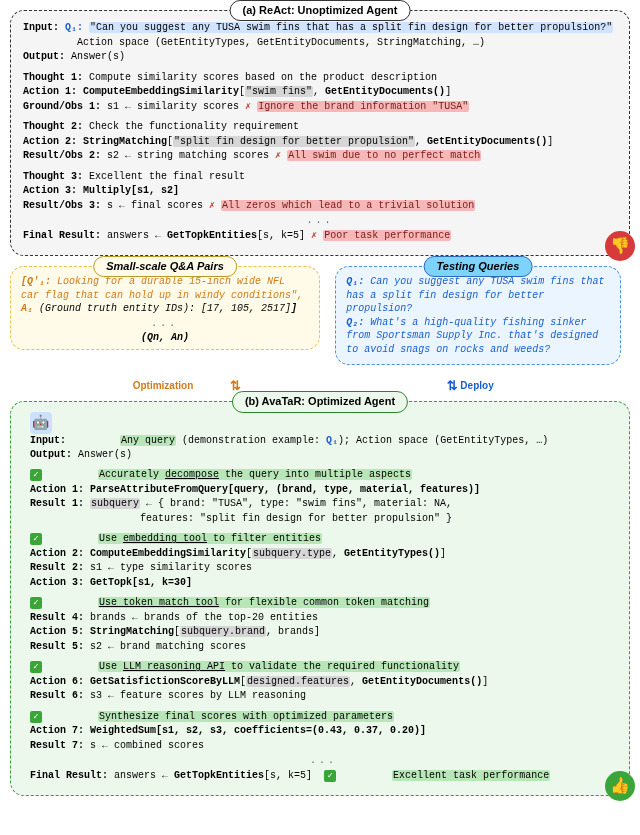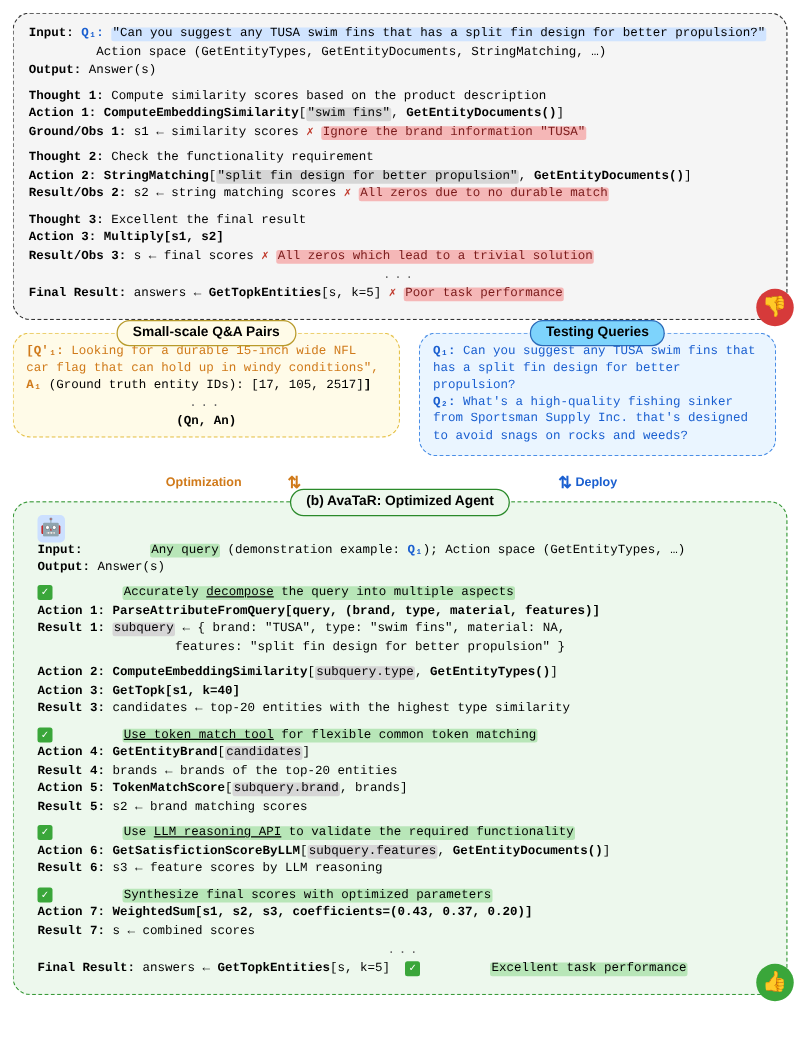--- a/index.html
+++ b/index.html
@@ -64,26 +64,27 @@
   .spacer { height: 6px; }
   .mid-connectors { text-align: center; font-size: 10px; font-weight: bold; margin: 2px 0 6px; }
   .opt-label { color: #d07a1a; padding-left: 34px; }
   .dep-label { color: #1a5fd0; }
   .arrow { font-size: 13px; vertical-align: middle; }
   .robot {
     display: inline-block; width: 22px; height: 22px; background: #cce0ff;
     border-radius: 4px; text-align: center; line-height: 22px; font-size: 14px;
     vertical-align: top; margin-right: 4px;
   }
-  .midrow { white-space: nowrap; }
+  .midrow { white-space: nowrap; font-style: italic; }
 </style>
 </head>
 <body>
 
 <div class="panel panel-a">
+  <div class="title-pill a">(a) ReAct: Unoptimized Agent</div>
   <div class="mono">
     <div class="row"><span class="bold">Input:</span>
       <span class="hl-blue bold">Q₁:</span>
       <span class="hl-q">"Can you suggest any TUSA swim fins that has a split fin design for better propulsion?"</span>
     </div>
     <div class="row" style="padding-left: 54px;">Action space (GetEntityTypes, GetEntityDocuments, StringMatching, …)</div>
     <div class="row"><span class="bold">Output:</span>
       <span>Answer(s)</span></div>
     <div class="spacer"></div>
     <div class="row"><span class="bold">Thought 1:</span>
@@ -93,21 +94,21 @@
       <span>s1 ← similarity scores</span>
       <span class="x-mark">✗</span>
       <span class="hl-redtxt">Ignore the brand information "TUSA"</span></div>
     <div class="spacer"></div>
     <div class="row"><span class="bold">Thought 2:</span>
       <span>Check the functionality requirement</span></div>
     <div class="row"><span class="bold">Action 2: StringMatching</span>[<span class="hl-grey">"split fin design for better propulsion"</span>, <span class="bold">GetEntityDocuments()</span>]</div>
     <div class="row"><span class="bold">Result/Obs 2:</span>
       <span>s2 ← string matching scores</span>
       <span class="x-mark">✗</span>
-      <span class="hl-redtxt">All zeros due to no durable match</span></div>
+      <span class="hl-redtxt">All swim due to no perfect match</span></div>
     <div class="spacer"></div>
     <div class="row"><span class="bold">Thought 3:</span>
       <span>Excellent the final result</span></div>
     <div class="row bold">Action 3: Multiply[s1, s2]</div>
     <div class="row"><span class="bold">Result/Obs 3:</span>
       <span>s ← final scores</span>
       <span class="x-mark">✗</span>
       <span class="hl-redtxt">All zeros which lead to a trivial solution</span></div>
     <div class="dotsep">...</div>
     <div class="row"><span class="bold">Final Result:</span>
@@ -169,39 +170,40 @@
 
     <div class="row"><span class="check">✓</span>
       <span class="hl-green">Accurately <u>decompose</u> the query into multiple aspects</span></div>
     <div class="row bold">Action 1: ParseAttributeFromQuery[query, (brand, type, material, features)]</div>
     <div class="row"><span class="bold">Result 1:</span>
       <span class="hl-grey">subquery</span>
       <span>← {   brand: "TUSA", type: "swim fins", material: NA,</span></div>
     <div class="row" style="padding-left:110px;">features: "split fin design for better propulsion"   }</div>
     <div class="spacer"></div>
 
+    <div class="row"><span class="check">✓</span>
+      <span class="hl-green">Use <u>embedding tool</u> to filter entities</span></div>
     <div class="row"><span class="bold">Action 2: ComputeEmbeddingSimilarity</span>[<span class="hl-grey">subquery.type</span>, <span class="bold">GetEntityTypes()</span>]</div>
-    <div class="row bold">Action 3: GetTopk[s1, k=40]</div>
-    <div class="row"><span class="bold">Result 3:</span>
-      <span>candidates ← top-20 entities with the highest type similarity</span></div>
+    <div class="row"><span class="bold">Result 2:</span>
+      <span>s1 ← type similarity scores</span></div>
+    <div class="row bold">Action 3: GetTopk[s1, k=30]</div>
     <div class="spacer"></div>
 
     <div class="row"><span class="check">✓</span>
       <span class="hl-green"><u>Use token match tool</u> for flexible common token matching</span></div>
-    <div class="row"><span class="bold">Action 4: GetEntityBrand</span>[<span class="hl-grey">candidates</span>]</div>
     <div class="row"><span class="bold">Result 4:</span>
       <span>brands ← brands of the top-20 entities</span></div>
-    <div class="row"><span class="bold">Action 5: TokenMatchScore</span>[<span class="hl-grey">subquery.brand</span>, <span>brands</span>]</div>
+    <div class="row"><span class="bold">Action 5: StringMatching</span>[<span class="hl-grey">subquery.brand</span>, <span>brands</span>]</div>
     <div class="row"><span class="bold">Result 5:</span>
       <span>s2 ← brand matching scores</span></div>
     <div class="spacer"></div>
 
     <div class="row"><span class="check">✓</span>
       <span class="hl-green">Use <u>LLM reasoning API</u> to validate the required functionality</span></div>
-    <div class="row"><span class="bold">Action 6: GetSatisfictionScoreByLLM</span>[<span class="hl-grey">subquery.features</span>, <span class="bold">GetEntityDocuments()</span>]</div>
+    <div class="row"><span class="bold">Action 6: GetSatisfictionScoreByLLM</span>[<span class="hl-grey">designed.features</span>, <span class="bold">GetEntityDocuments()</span>]</div>
     <div class="row"><span class="bold">Result 6:</span>
       <span>s3 ← feature scores by LLM reasoning</span></div>
     <div class="spacer"></div>
 
     <div class="row"><span class="check">✓</span>
       <span class="hl-green">Synthesize final scores with optimized parameters</span></div>
     <div class="row bold">Action 7: WeightedSum[s1, s2, s3, coefficients=(0.43, 0.37, 0.20)]</div>
     <div class="row"><span class="bold">Result 7:</span>
       <span>s ← combined scores</span></div>
     <div class="dotsep">...</div>

